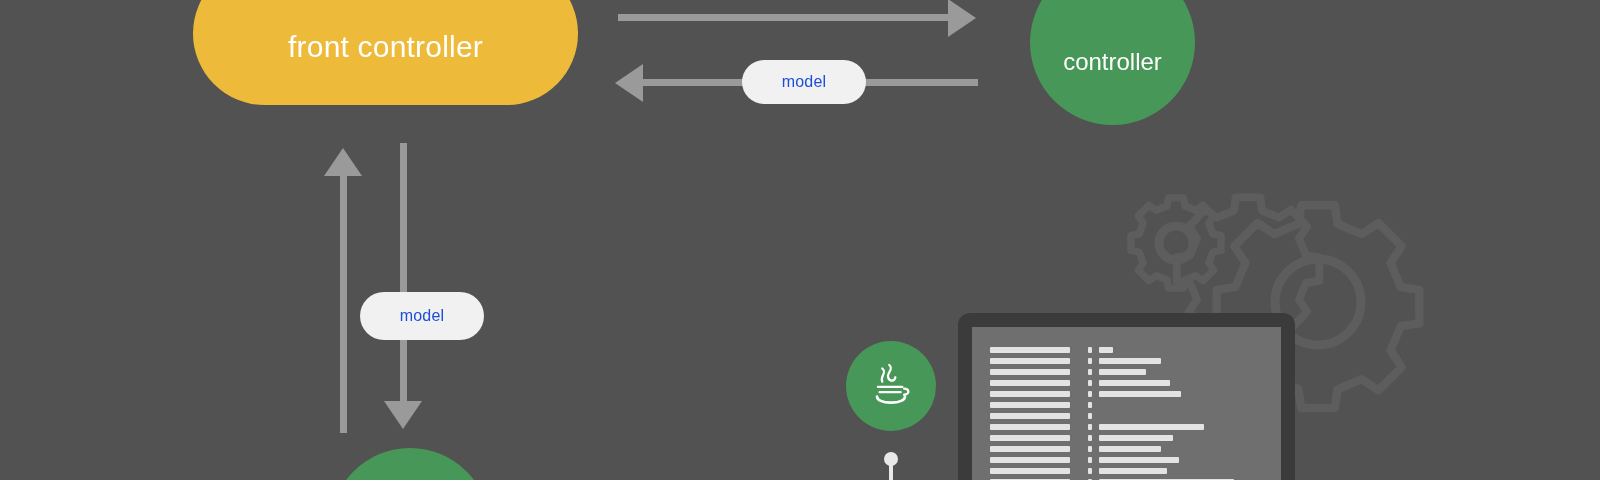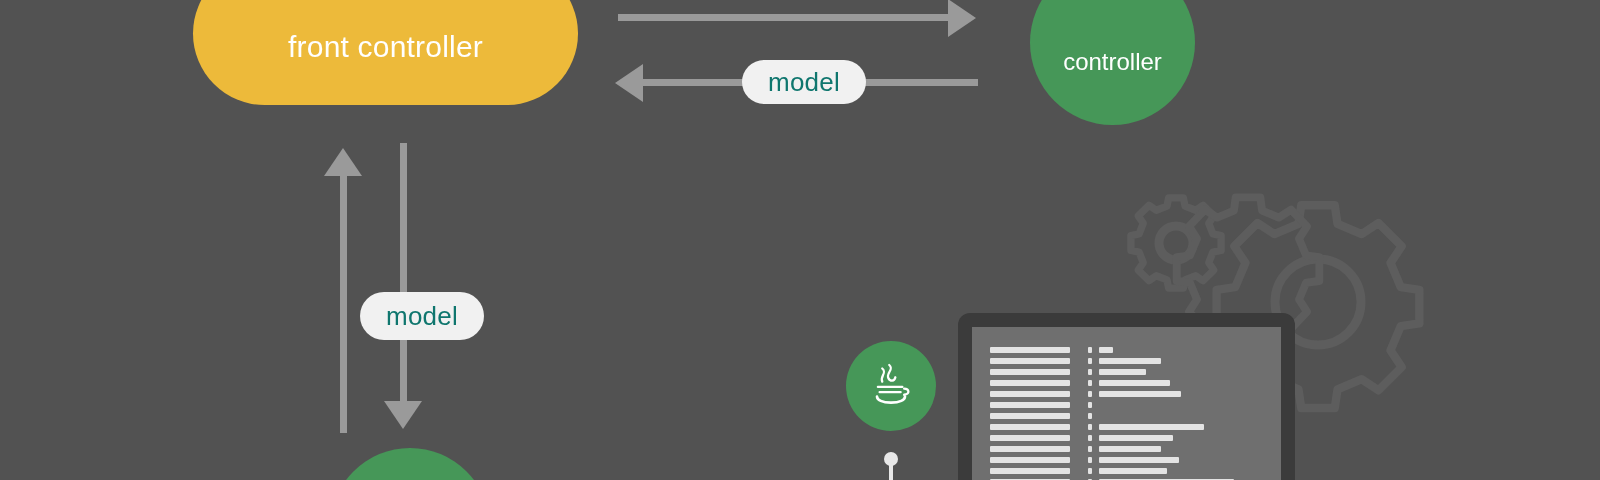--- a/index.html
+++ b/index.html
@@ -168,26 +168,26 @@
     width: 0; height: 0;
     border-left: 19px solid transparent;
     border-right: 19px solid transparent;
     border-top: 28px solid #9a9a9a;
   }
 
   
   .label-pill {
     position: absolute;
     background: #f1f1f1;
-    color: #0f766e;
+    color: #1d4ed8;
     border-radius: 999px;
     display: flex;
     align-items: center;
     justify-content: center;
-    font-size: 26px;
+    font-size: 16px;
     letter-spacing: 0.2px;
   }
   #label-model-horizontal {
     left: 742px;
     top: 60px;
     width: 124px;
     height: 44px;
   }
   #label-model-vertical {
     left: 360px;

